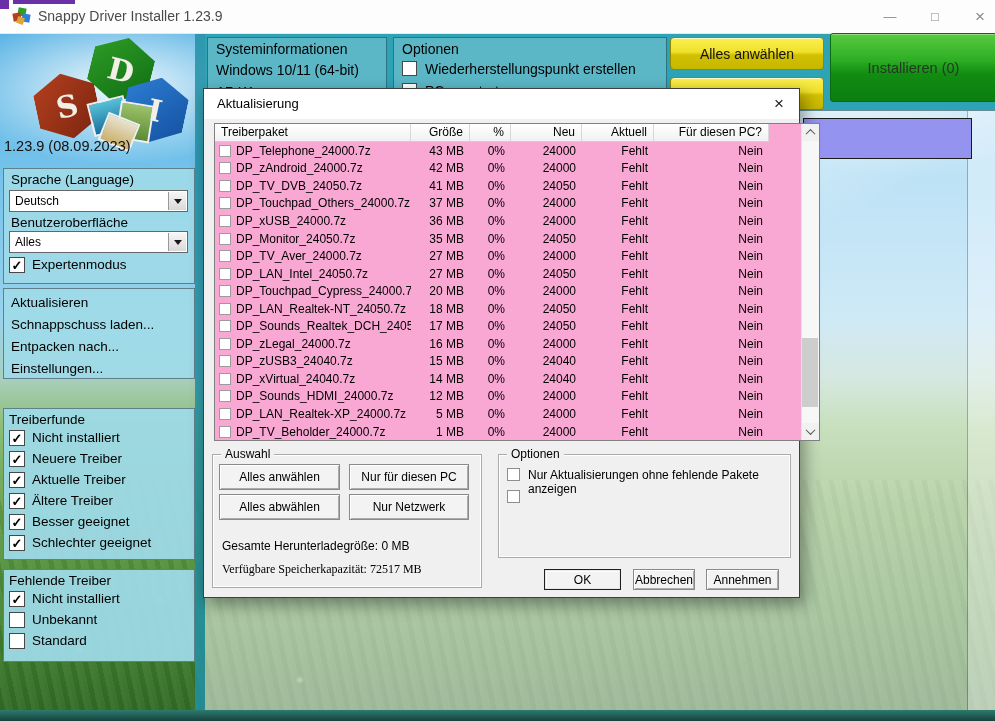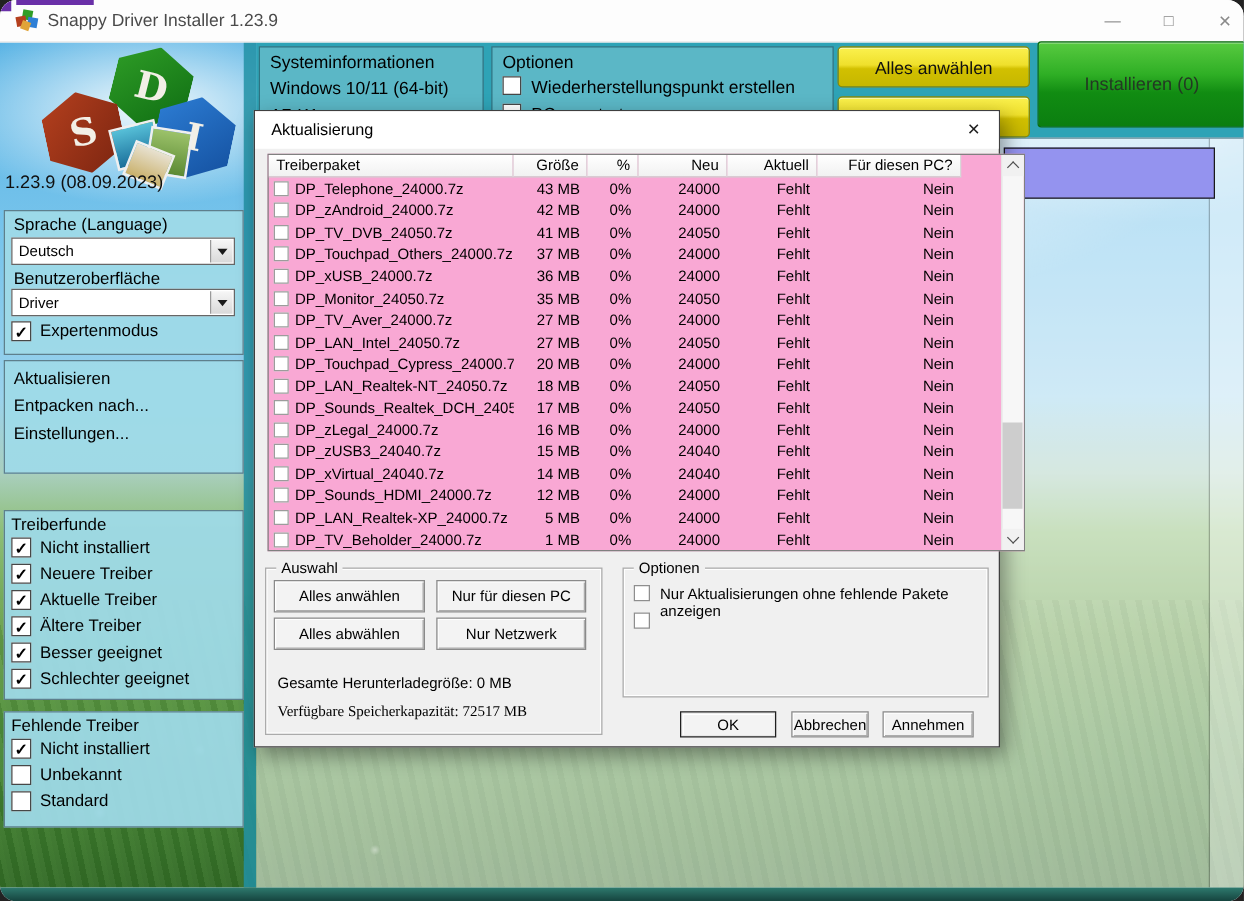--- a/index.html
+++ b/index.html
@@ -1,18 +1,18 @@
 <!DOCTYPE html>
 <html><head>
 <meta charset="utf-8">
 <style>
   html,body{margin:0;padding:0;background:#222;}
   .app{position:relative;width:995px;height:721px;overflow:hidden;
        font-family:"Liberation Sans",sans-serif;cursor:default;
-       -webkit-font-smoothing:antialiased;background:#fff;border-radius:13px;}
+       -webkit-font-smoothing:antialiased;background:#fff;}
   .abs{position:absolute;}
 
   
   .titlebar{left:0;top:0;width:995px;height:33px;background:#FDFDFD;border-bottom:1px solid #E8E8E8;}
   .purple-frag1{left:0;top:0;width:9px;height:9px;background:#6A30A8;}
   .purple-frag2{left:13px;top:0;width:62px;height:4px;background:#6A30A8;}
   .app-icon{left:13px;top:8px;width:17px;height:17px;}
   .app-icon i{position:absolute;width:8px;height:8px;}
   .title-text{left:38px;top:0;height:33px;line-height:33px;font-size:14px;color:#4A4A4A;}
   .win-btn{top:0;width:34px;height:33px;display:flex;align-items:center;justify-content:center;
@@ -209,34 +209,35 @@
   <div class="abs spanel sp1">
     <span class="sp-label" style="top:3px;">Sprache (Language)</span>
     <div class="sel" style="top:21px;">
       <span>Deutsch</span>
       <span class="sel-arrow">
           <span class="tri-down"></span>
         </span>
     </div>
     <span class="sp-label" style="top:46px;">Benutzeroberfläche</span>
     <div class="sel" style="top:62px;">
-      <span>Driver</span>
+      <span>Alles</span>
       <span class="sel-arrow">
           <span class="tri-down"></span>
         </span>
     </div>
     <div class="cb-row" style="position:absolute;left:5px;top:88px;">
       <span class="cb checked">✓</span>
       <span>Expertenmodus</span>
     </div>
   </div>
 
   <div class="abs spanel sp2">
     <div style="position:absolute;left:0;top:3px;right:0;" id="sidebar-menu">
         <div class="menu-item">Aktualisieren</div>
+        <div class="menu-item">Schnappschuss laden...</div>
         <div class="menu-item">Entpacken nach...</div>
         <div class="menu-item">Einstellungen...</div>
       </div>
   </div>
 
   <div class="abs spanel sp3">
     <span class="sp-label" style="top:3px;left:5px;">Treiberfunde</span>
     <div class="filters" style="top:21px;" id="driver-finds-list">
         <div class="cb-row">
           <span class="cb checked">✓</span>

